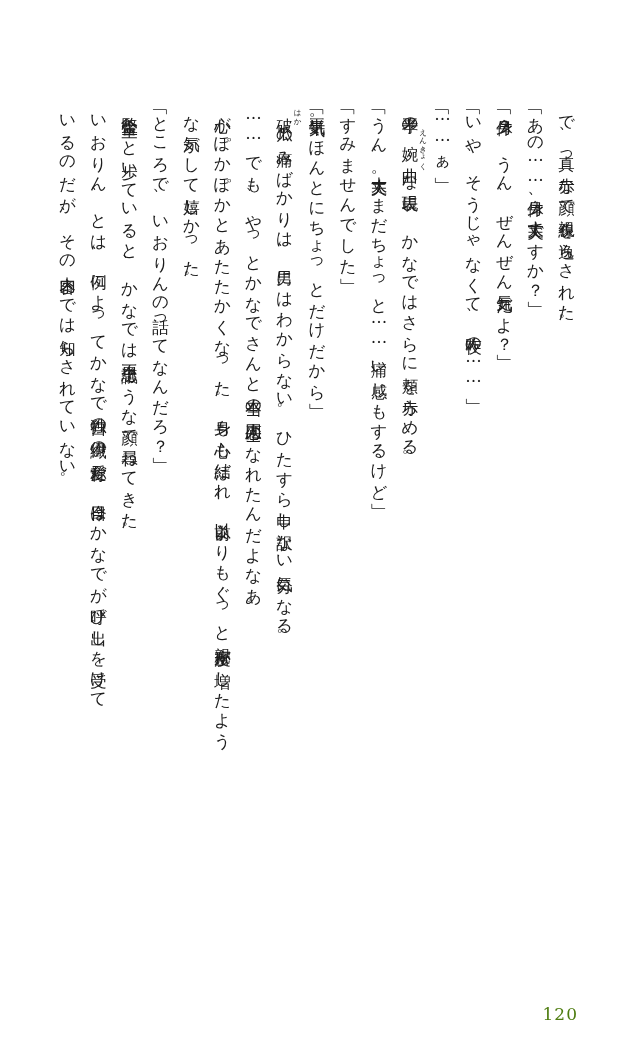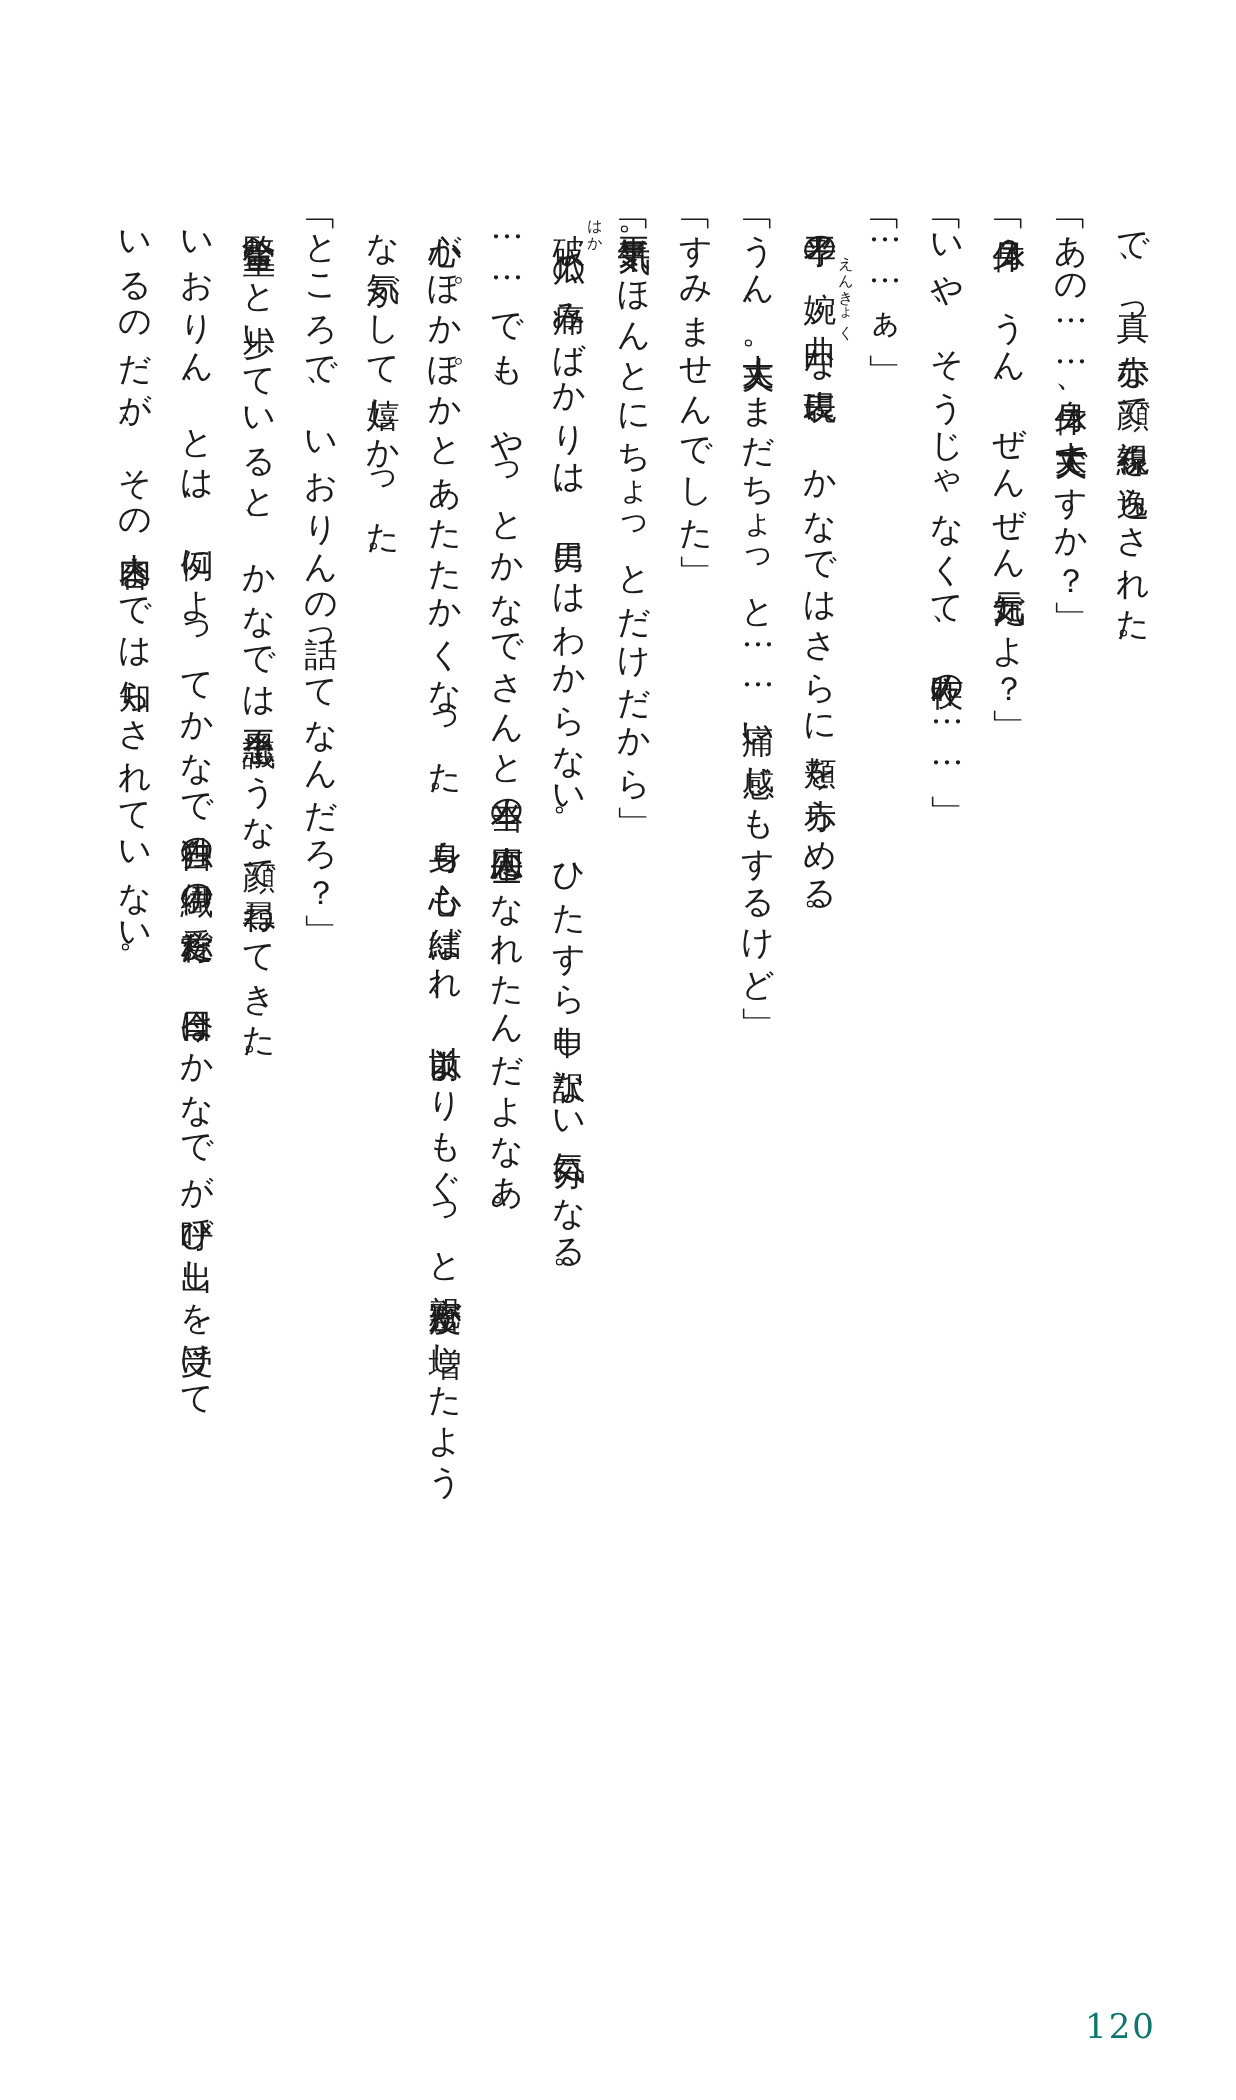--- a/index.html
+++ b/index.html
@@ -48,21 +48,21 @@
     line-height: 1;
     color: #1c1c1c;
   }
   #page-number {
     position: absolute;
     right: 40px;
     bottom: 26px;
     font-size: 17px;
     letter-spacing: 1px;
     font-family: "DejaVu Serif", "Liberation Serif", serif;
-    color: #0f766e;
+    color: #4d7c0f;
   }
 </style>
 </head>
 <body>
 
 <div id="page">
 
   <div id="text-block">
     <p>で、真っ赤な顔で視線を逸らされた。</p>
     <p>「あの……身体、大丈夫ですか？」</p>

